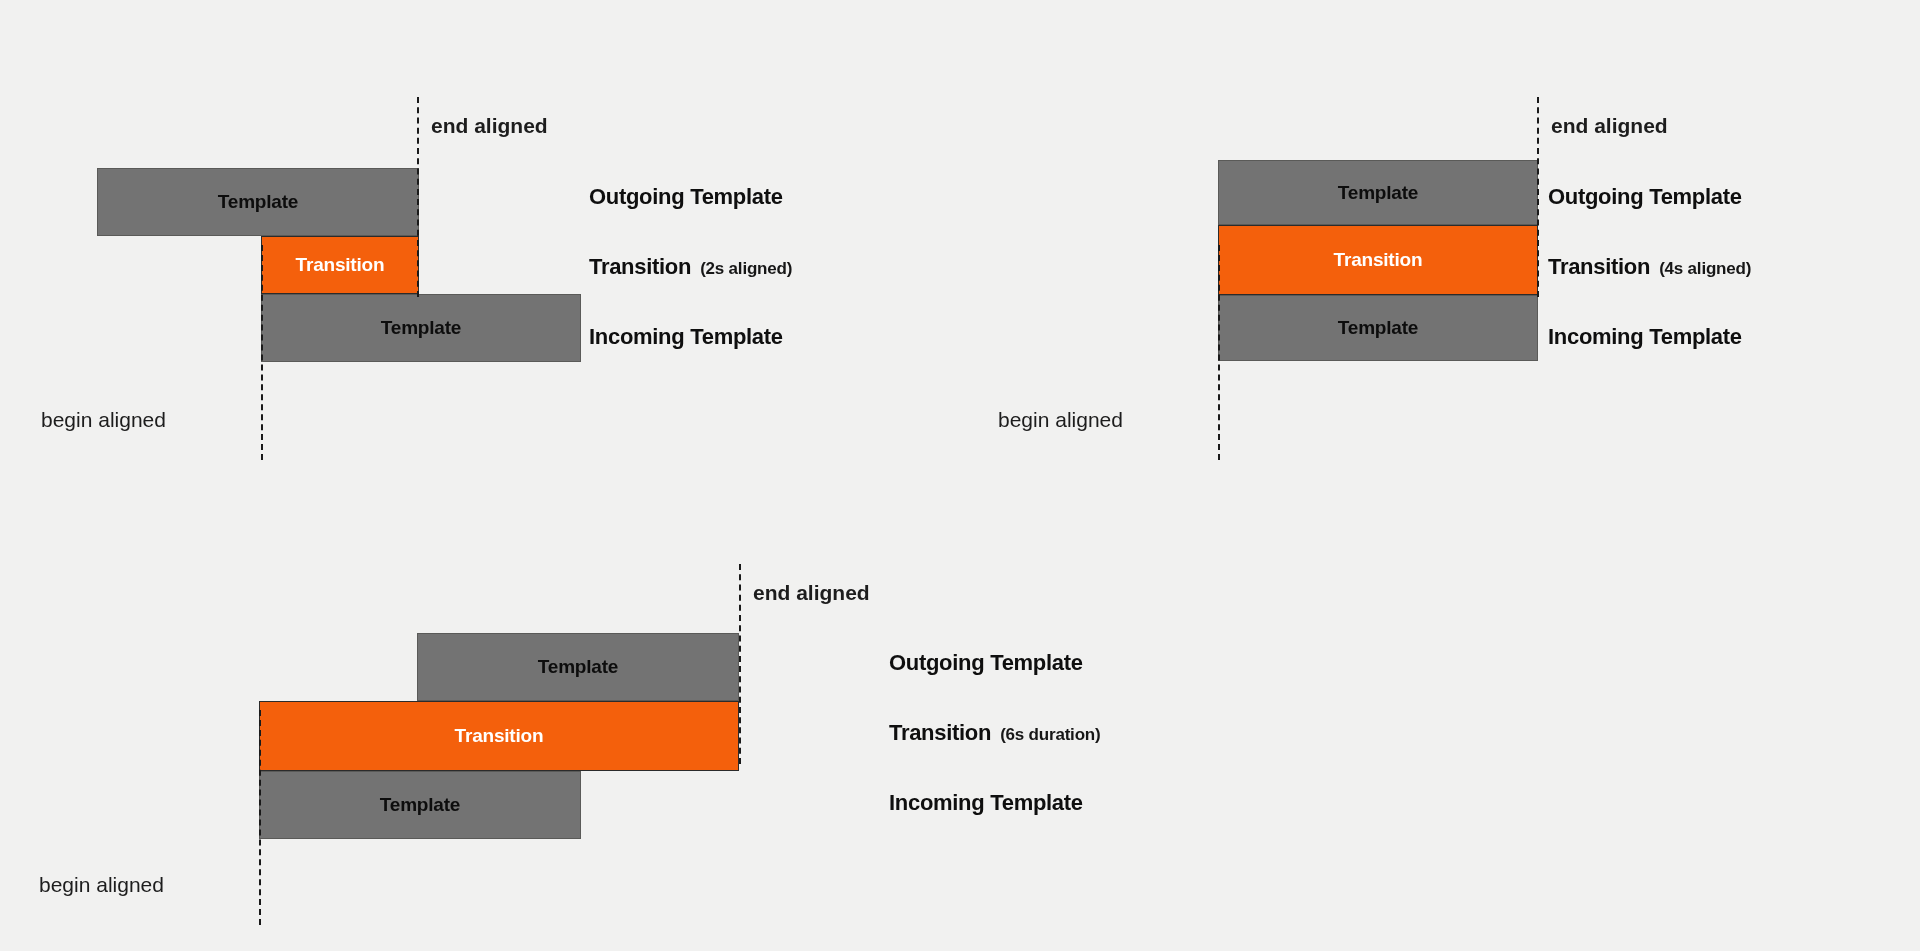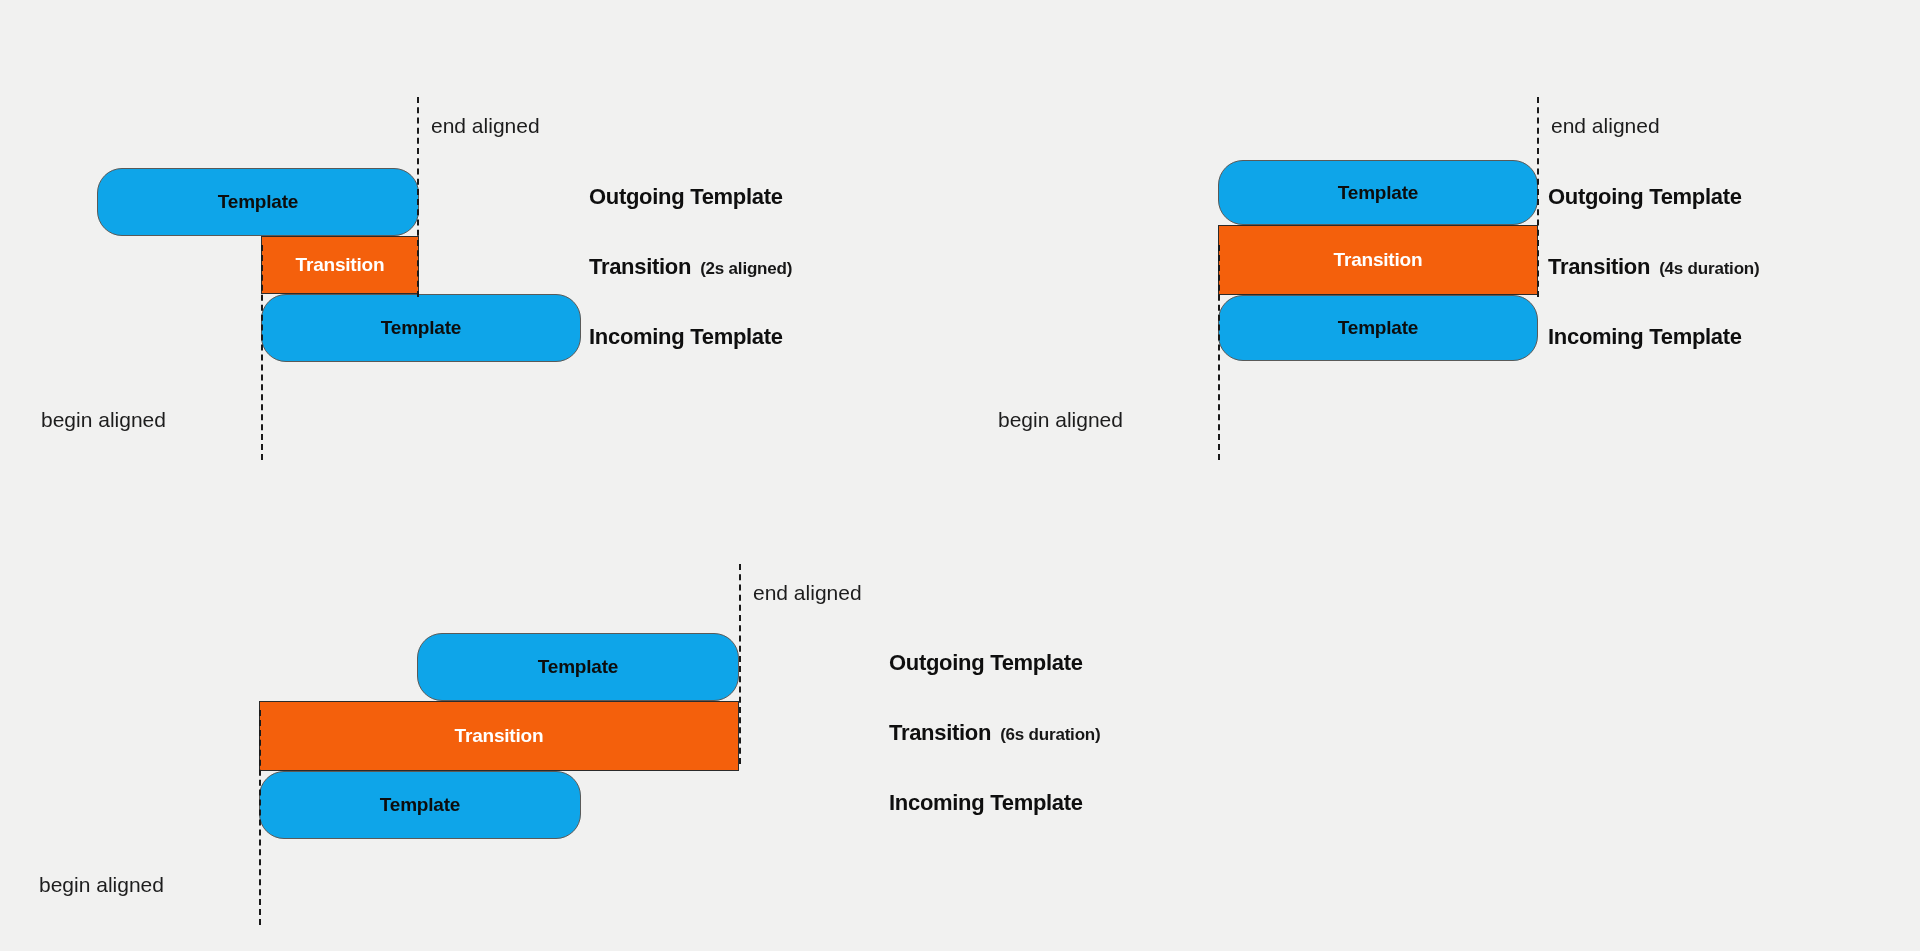--- a/index.html
+++ b/index.html
@@ -29,22 +29,21 @@
   
   .bar {
     position: absolute;
     box-sizing: border-box;
     border: 1.5px solid #5a5a58;
     display: flex;
     align-items: center;
     justify-content: center;
   }
   .bar.template {
-    background: #0ea5e9;
-    border-radius: 25px;
+    background: #737373;
   }
   .bar.transition {
     background: #f4600c;
     border-color: #2b2b2b;
     z-index: 3;
   }
   .bar-label {
     font-weight: bold;
     font-size: 19px;
     letter-spacing: -0.2px;
@@ -61,21 +60,21 @@
   }
 
   
   .guide-caption {
     position: absolute;
     font-size: 21px;
     color: #1d1d1d;
     white-space: nowrap;
     font-weight: 400;
   }
-  .guide-caption.right-of  { text-align: right; }
+  .guide-caption.right-of  { text-align: right; font-weight: bold; }
   .guide-caption.left-of   { text-align: left; }
 
   
   .legend-row {
     position: absolute;
     white-space: nowrap;
     display: flex;
     align-items: baseline;
     gap: 9px;
   }
@@ -147,21 +146,21 @@
 
     <div class="bar template" style="left:198px; top:295px; width:320px; height:66px;">
       <span class="bar-label">Template</span>
     </div>
 
     <div class="legend-row" style="left:528px; top:184px;">
       <span class="legend-main">Outgoing Template</span>
     </div>
     <div class="legend-row" style="left:528px; top:254px;">
       <span class="legend-main">Transition</span>
-      <span class="legend-sub">(4s duration)</span>
+      <span class="legend-sub">(4s aligned)</span>
     </div>
     <div class="legend-row" style="left:528px; top:324px;">
       <span class="legend-main">Incoming Template</span>
     </div>
   </div>
 
   <div class="diagram" style="left:0px; top:420px; width:1300px; height:531px;">
 
     <div class="guide" style="left:739px; top:144px; height:200px;"></div>
     <div class="guide" style="left:259px; top:290px; height:215px;"></div>

